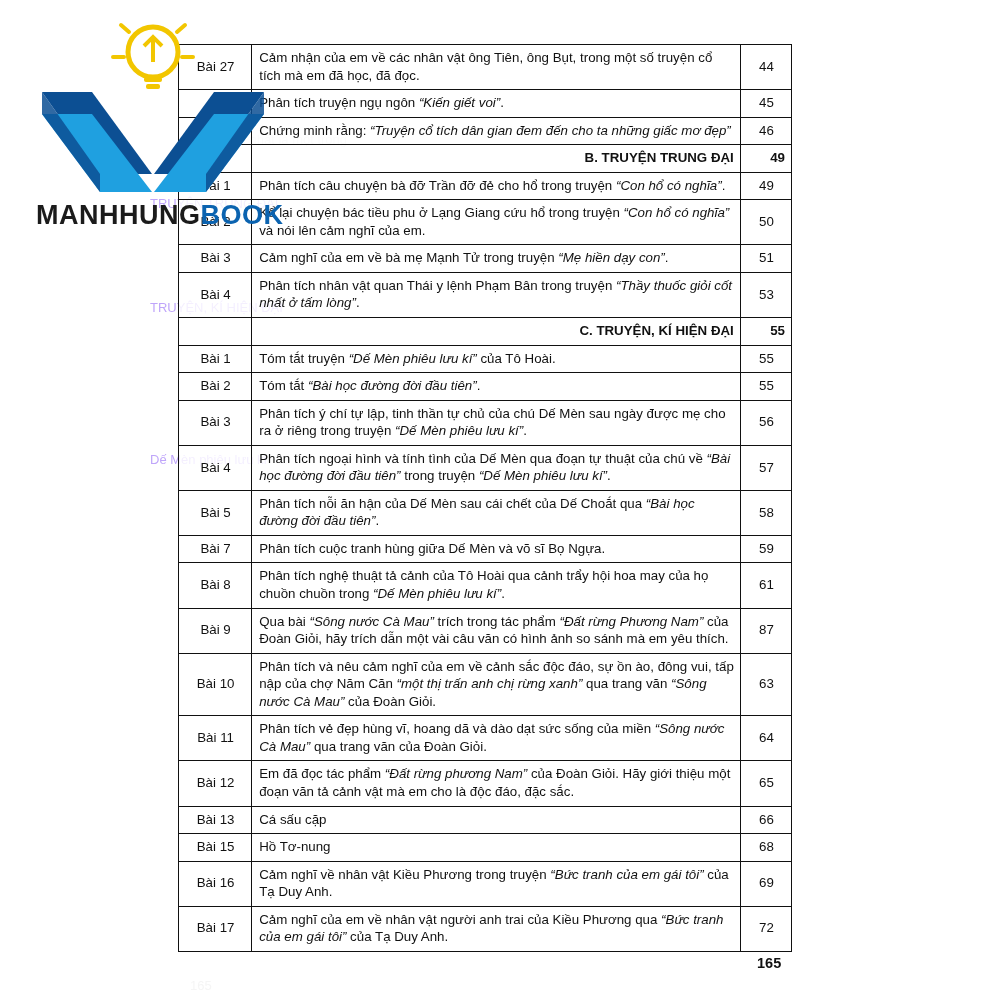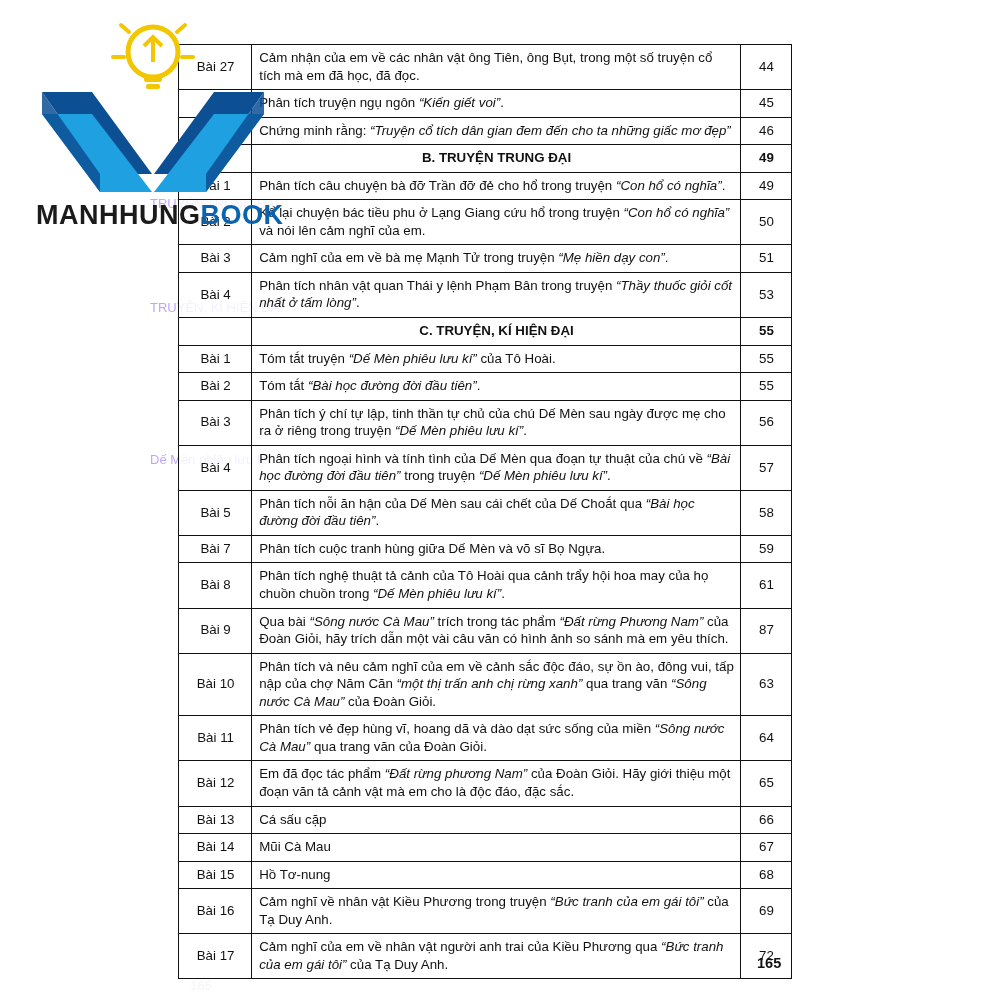--- a/index.html
+++ b/index.html
@@ -90,21 +90,21 @@
     text-align: left;
   }
   td.c-page {
     width: 38px;
     text-align: center;
     white-space: nowrap;
     padding-left: 2px;
     padding-right: 2px;
   }
   tr.section td {
-    text-align: center;
+    text-align: right;
     font-weight: bold;
   }
   tr.section td.c-page { font-weight: bold; }
   .it { font-style: italic; }
 
   .page-number {
     position: absolute;
     left: 757px;
     top: 955px;
     font-size: 14.5px;
@@ -250,25 +250,20 @@
           <td class="c-no">Bài 12</td>
           <td class="c-title">Em đã đọc tác phẩm <span class="it">“Đất rừng phương Nam”</span> của Đoàn Giỏi. Hãy giới thiệu một đoạn văn tả cảnh vật mà em cho là độc đáo, đặc sắc.</td>
           <td class="c-page">65</td>
         </tr>
         <tr>
           <td class="c-no">Bài 13</td>
           <td class="c-title">Cá sấu cặp</td>
           <td class="c-page">66</td>
         </tr>
         <tr>
-          <td class="c-no">Bài 14</td>
-          <td class="c-title">Mũi Cà Mau</td>
-          <td class="c-page">67</td>
-        </tr>
-        <tr>
           <td class="c-no">Bài 15</td>
           <td class="c-title">Hồ Tơ-nung</td>
           <td class="c-page">68</td>
         </tr>
         <tr>
           <td class="c-no">Bài 16</td>
           <td class="c-title">Cảm nghĩ về nhân vật Kiều Phương trong truyện <span class="it">“Bức tranh của em gái tôi”</span> của Tạ Duy Anh.</td>
           <td class="c-page">69</td>
         </tr>
         <tr>

